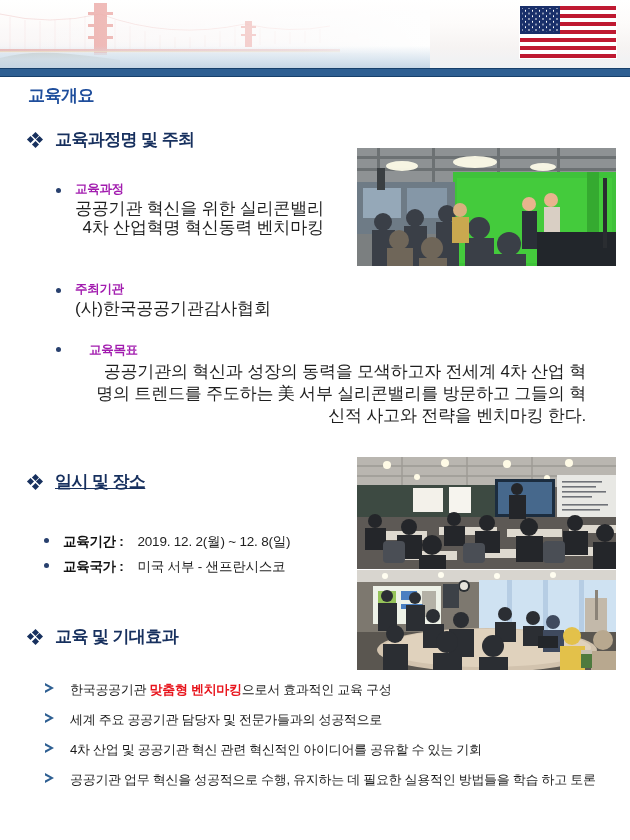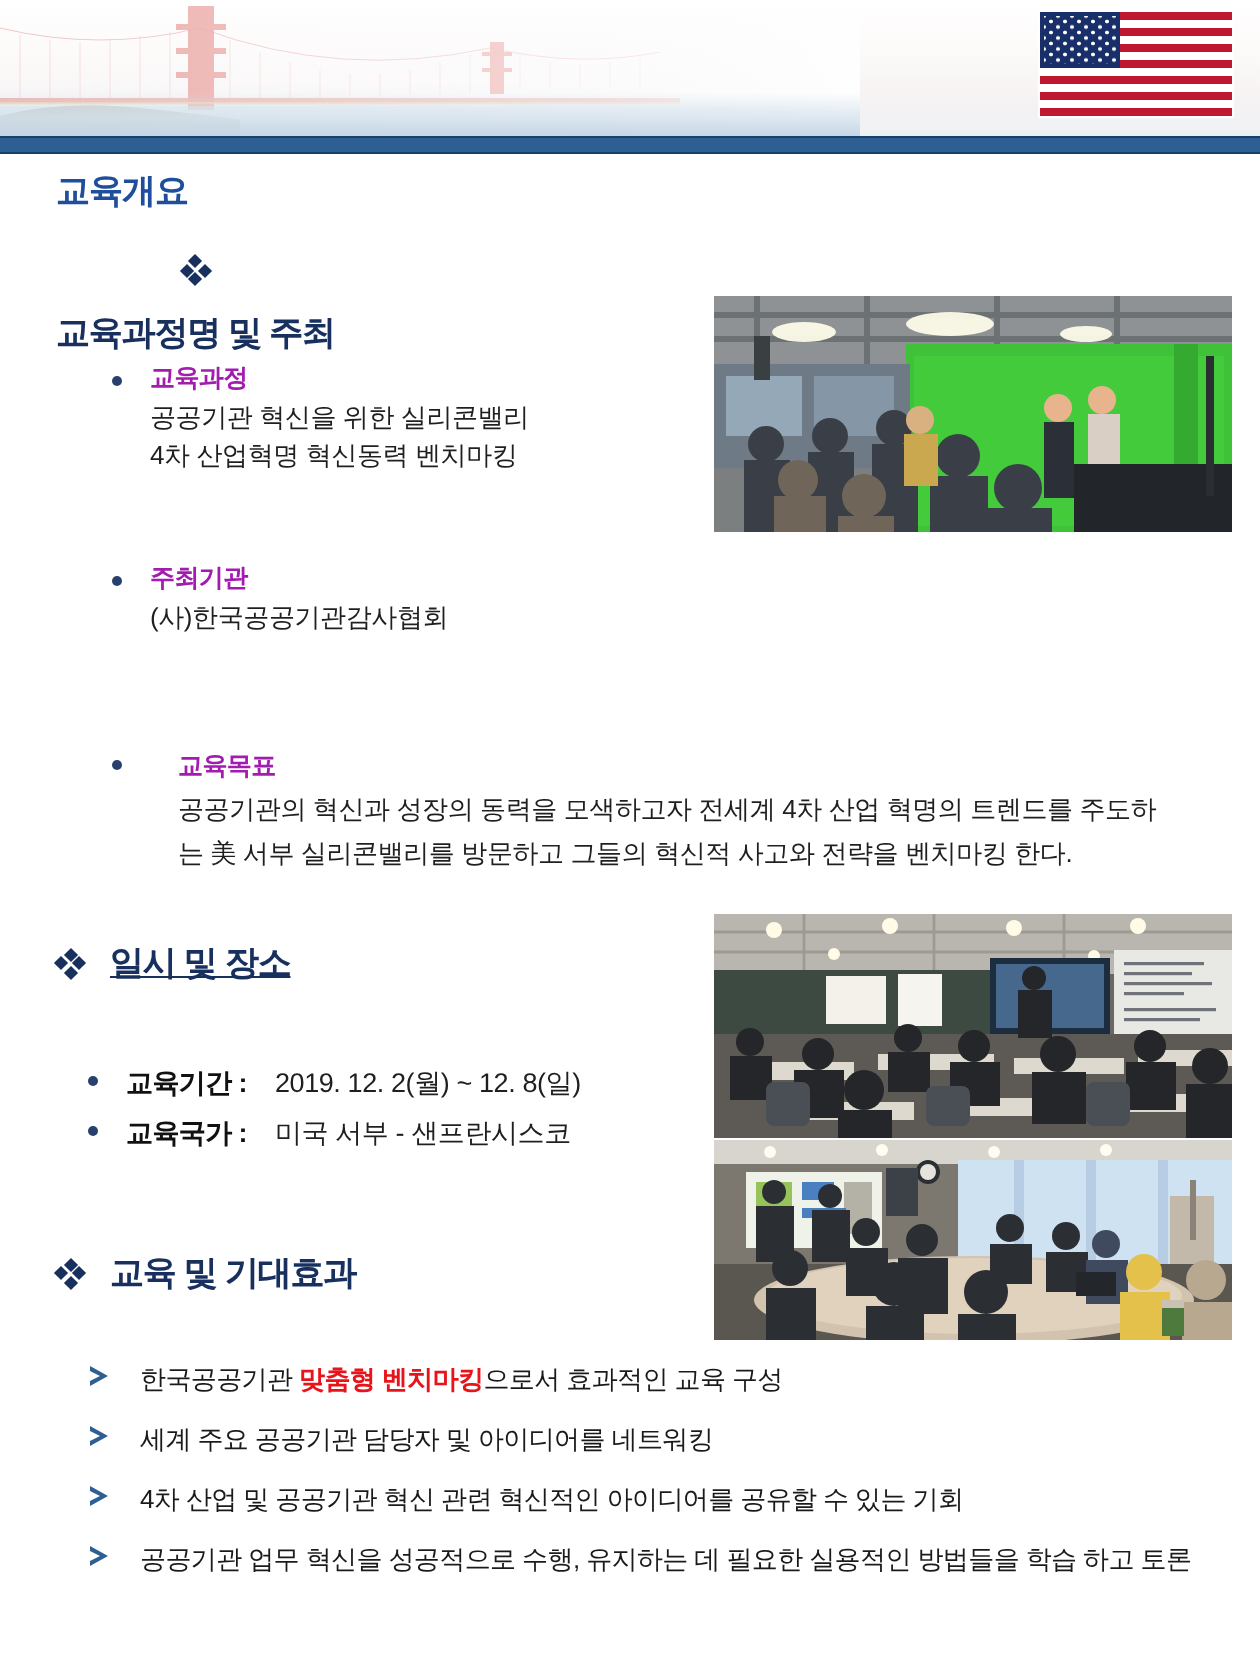--- a/index.html
+++ b/index.html
@@ -65,37 +65,37 @@
   }
   .sec .dia i{
     position:absolute;width:5px;height:5px;background:#17305e;
     transform:rotate(45deg);
   }
   .sec .dia i:nth-child(1){left:4.5px;top:0;}
   .sec .dia i:nth-child(2){left:0;top:4.5px;}
   .sec .dia i:nth-child(3){left:9px;top:4.5px;}
   .sec .dia i:nth-child(4){left:4.5px;top:9px;}
 
-  #sec-course{top:128px;flex-direction:column;}
+  #sec-course{top:128px;}
   #sec-when{top:470px;text-decoration:underline;}
   #sec-effect{top:625px;}
 
   
   .sub{position:absolute;left:56px;display:flex;gap:14px;}
   .sub .dot{
     width:5px;height:5px;border-radius:50%;background:#28406e;
     flex:none;margin-top:8px;
   }
   .sub .body{font-size:12.5px;line-height:19px;color:#1a1a1a;}
   .sub .lbl{font-weight:bold;font-size:12.5px;color:#a21caf;letter-spacing:-.3px;}
-  .sub .txt{font-size:13px;color:#1f1f1f;letter-spacing:-.2px;}
+  .sub .txt{font-size:17px;color:#1f1f1f;letter-spacing:-.2px;text-align:right;}
 
   #sub-course{top:180px;}
   #sub-host{top:280px;}
-  #sub-goal{top:372px;width:530px;gap:28px;}
+  #sub-goal{top:339px;width:530px;gap:28px;}
   #sub-goal .body{line-height:22px;}
 
   
   .inline{position:absolute;left:44px;display:flex;gap:14px;align-items:baseline;text-align:center;}
   .inline .dot{
     width:5px;height:5px;border-radius:50%;background:#28406e;flex:none;
     position:relative;top:-3px;
   }
   .inline .lbl{font-weight:bold;font-size:13.5px;color:#111;letter-spacing:-.3px;}
   .inline .val{font-size:13.5px;color:#1f1f1f;letter-spacing:-.2px;}
@@ -278,21 +278,21 @@
 
 <div class="arrows">
   <div class="arow">
     <span class="av"></span>
     <span class="atxt">
       <span>한국공공기관 </span><span class="hl">맞춤형 벤치마킹</span><span>으로서  효과적인 교육 구성</span>
     </span>
   </div>
   <div class="arow">
     <span class="av"></span>
-    <span class="atxt">세계 주요 공공기관 담당자 및 아이디어를 네트워킹</span>
+    <span class="atxt">세계 주요 공공기관 담당자 및 전문가들과의 성공적으로</span>
   </div>
   <div class="arow">
     <span class="av"></span>
     <span class="atxt">4차 산업 및 공공기관 혁신 관련 혁신적인 아이디어를 공유할 수 있는 기회</span>
   </div>
   <div class="arow">
     <span class="av"></span>
     <span class="atxt">공공기관 업무 혁신을 성공적으로 수행, 유지하는 데 필요한 실용적인 방법들을 학습 하고 토론</span>
   </div>
 </div>

